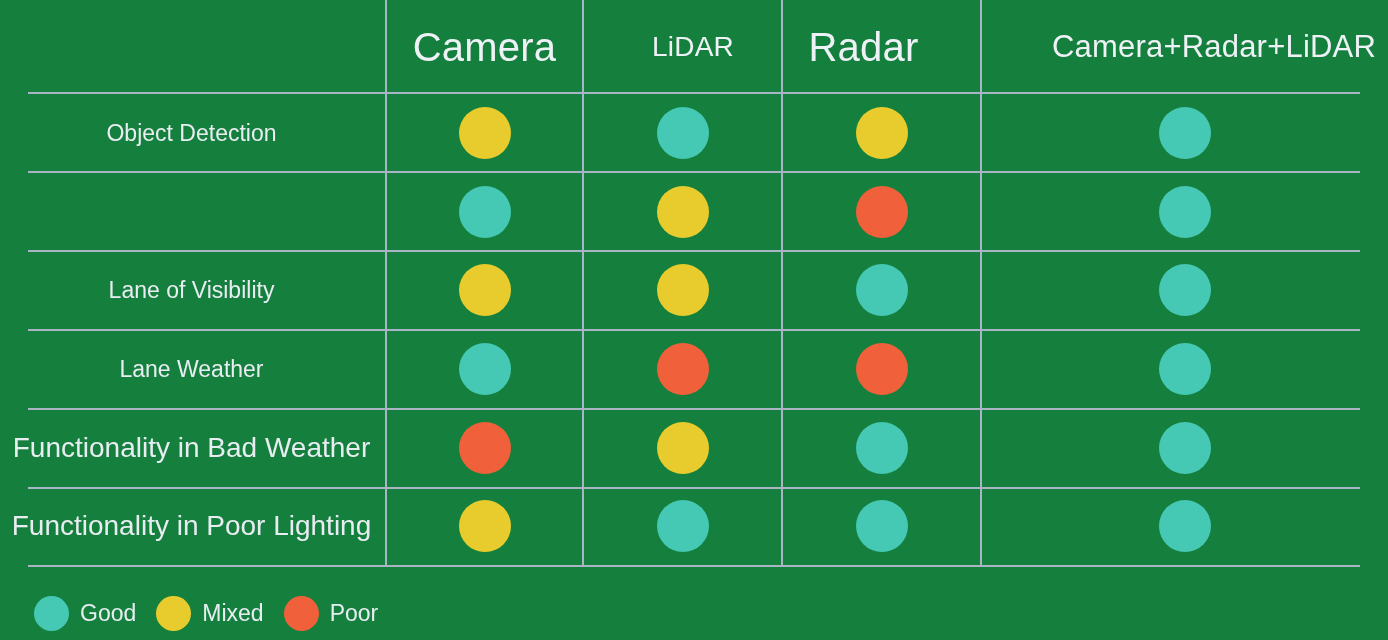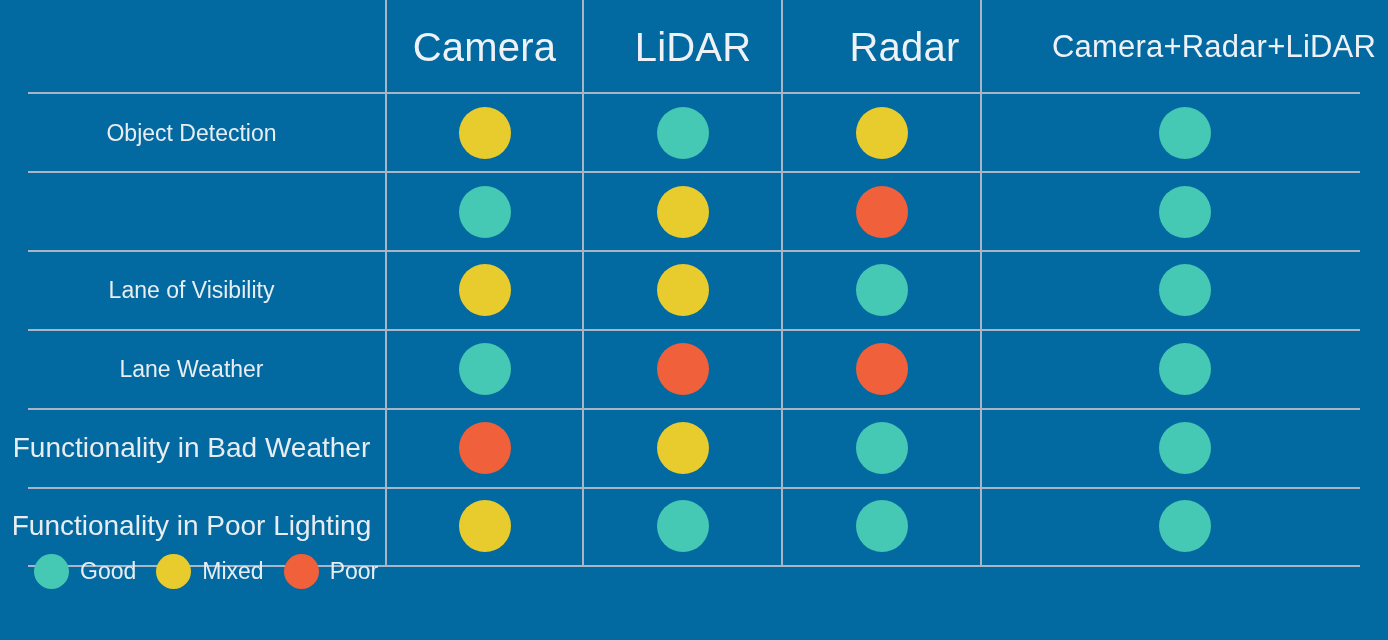--- a/index.html
+++ b/index.html
@@ -11,21 +11,21 @@
     width: 1388px;
     height: 640px;
     font-family: "Liberation Sans", sans-serif;
     overflow: hidden;
   }
 
   #sensor-matrix {
     position: relative;
     width: 1388px;
     height: 640px;
-    background: #0369a1;
+    background: #15803d;
   }
 
   
   .vline {
     position: absolute;
     top: 0;
     width: 2px;
     height: 566px;
     background: #a9b5c4;
   }
@@ -56,22 +56,22 @@
     height: 94px;
     display: flex;
     align-items: center;
     justify-content: center;
     color: #eef2f6;
     font-weight: 400;
     letter-spacing: .2px;
     white-space: nowrap;
   }
   .col-head.c0 { left: 387px; width: 195px; font-size: 40px; }
-  .col-head.c1 { left: 584px; width: 218px; font-size: 40px; }
-  .col-head.c2 { left: 813px; width: 183px; font-size: 40px; }
+  .col-head.c1 { left: 584px; width: 218px; font-size: 28px; }
+  .col-head.c2 { left: 772px; width: 183px; font-size: 40px; }
   .col-head.c3 { left: 982px; width: 464px; font-size: 31px; }
 
   
   .row {
     position: absolute;
     left: 0;
     width: 1388px;
     height: 78.6px;
     padding-left: 43px;
   }
@@ -111,21 +111,21 @@
     display: block;
   }
   .dot.good  { background: #45c8b4; }
   .dot.mixed { background: #e8cc2d; }
   .dot.poor  { background: #f0603a; }
 
   
   .legend {
     position: absolute;
     left: 34px;
-    top: 554px;
+    top: 596px;
     display: flex;
     align-items: center;
     gap: 0px;
   }
   .legend-item {
     display: flex;
     align-items: center;
     margin-right: 20px;
   }
   .legend-dot {

